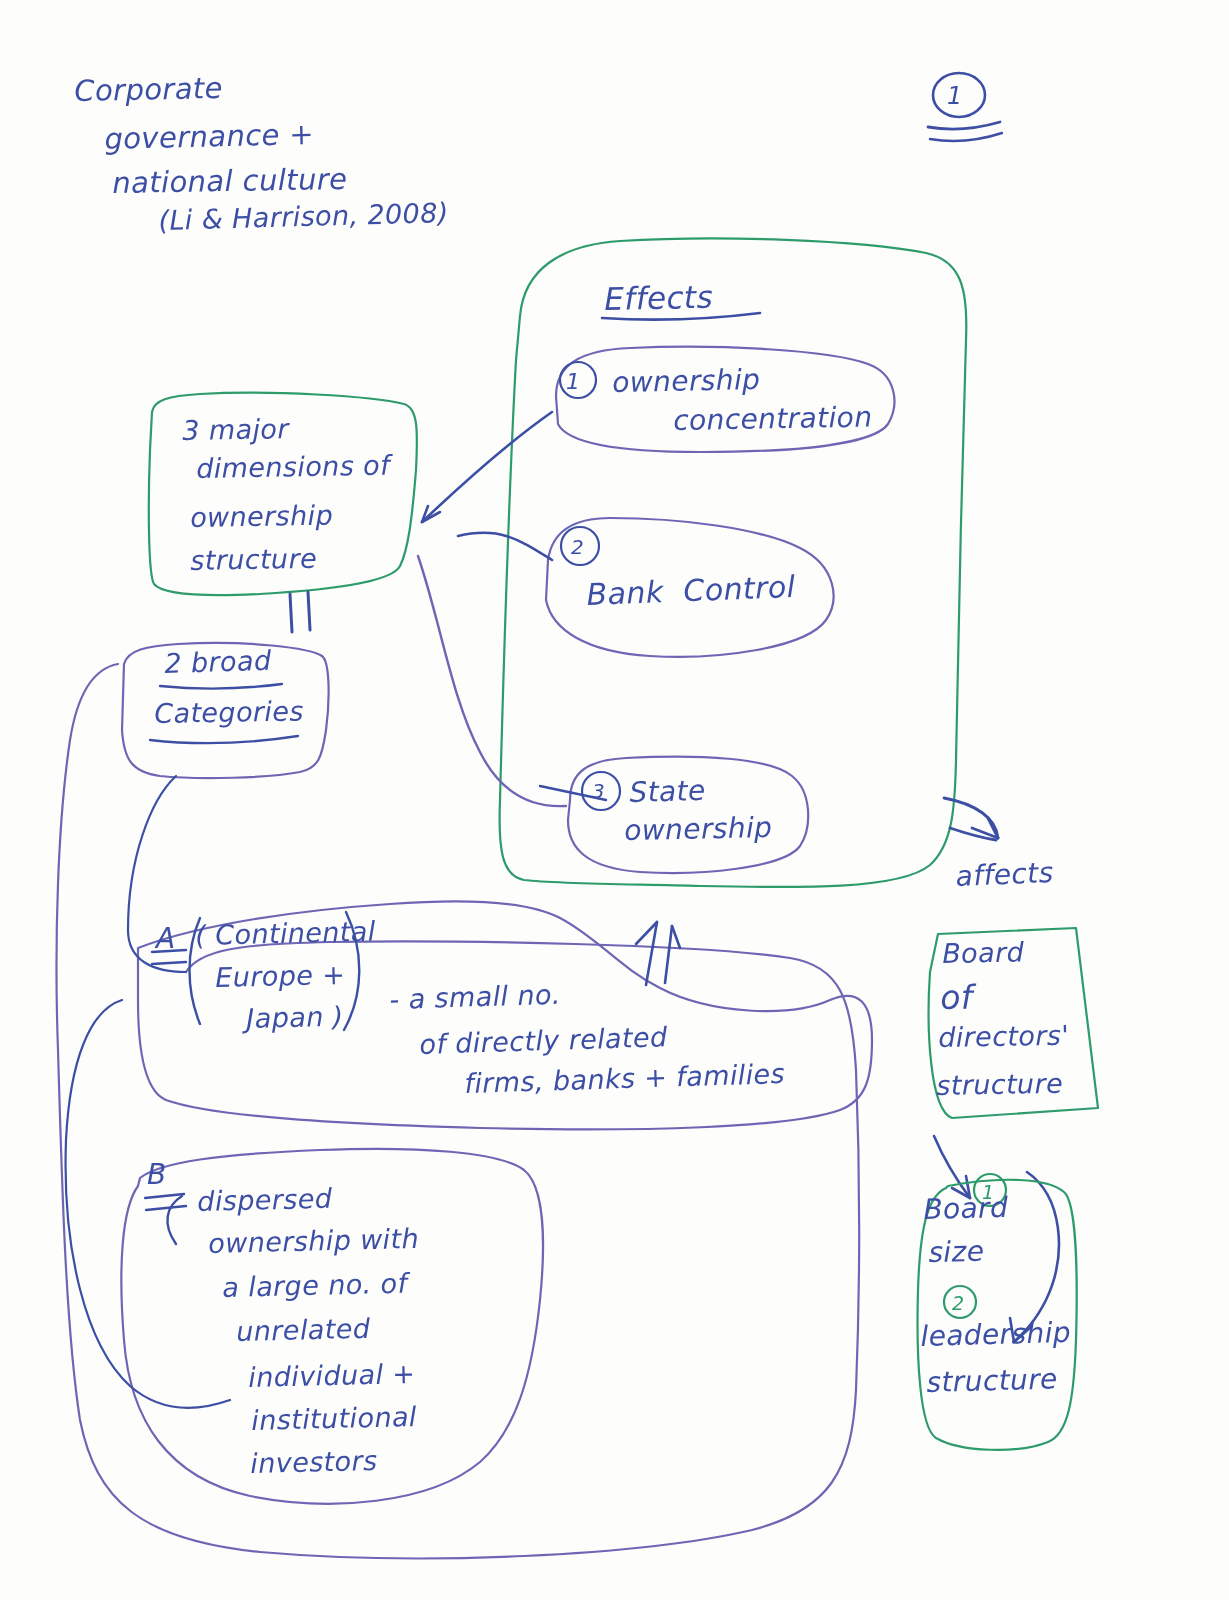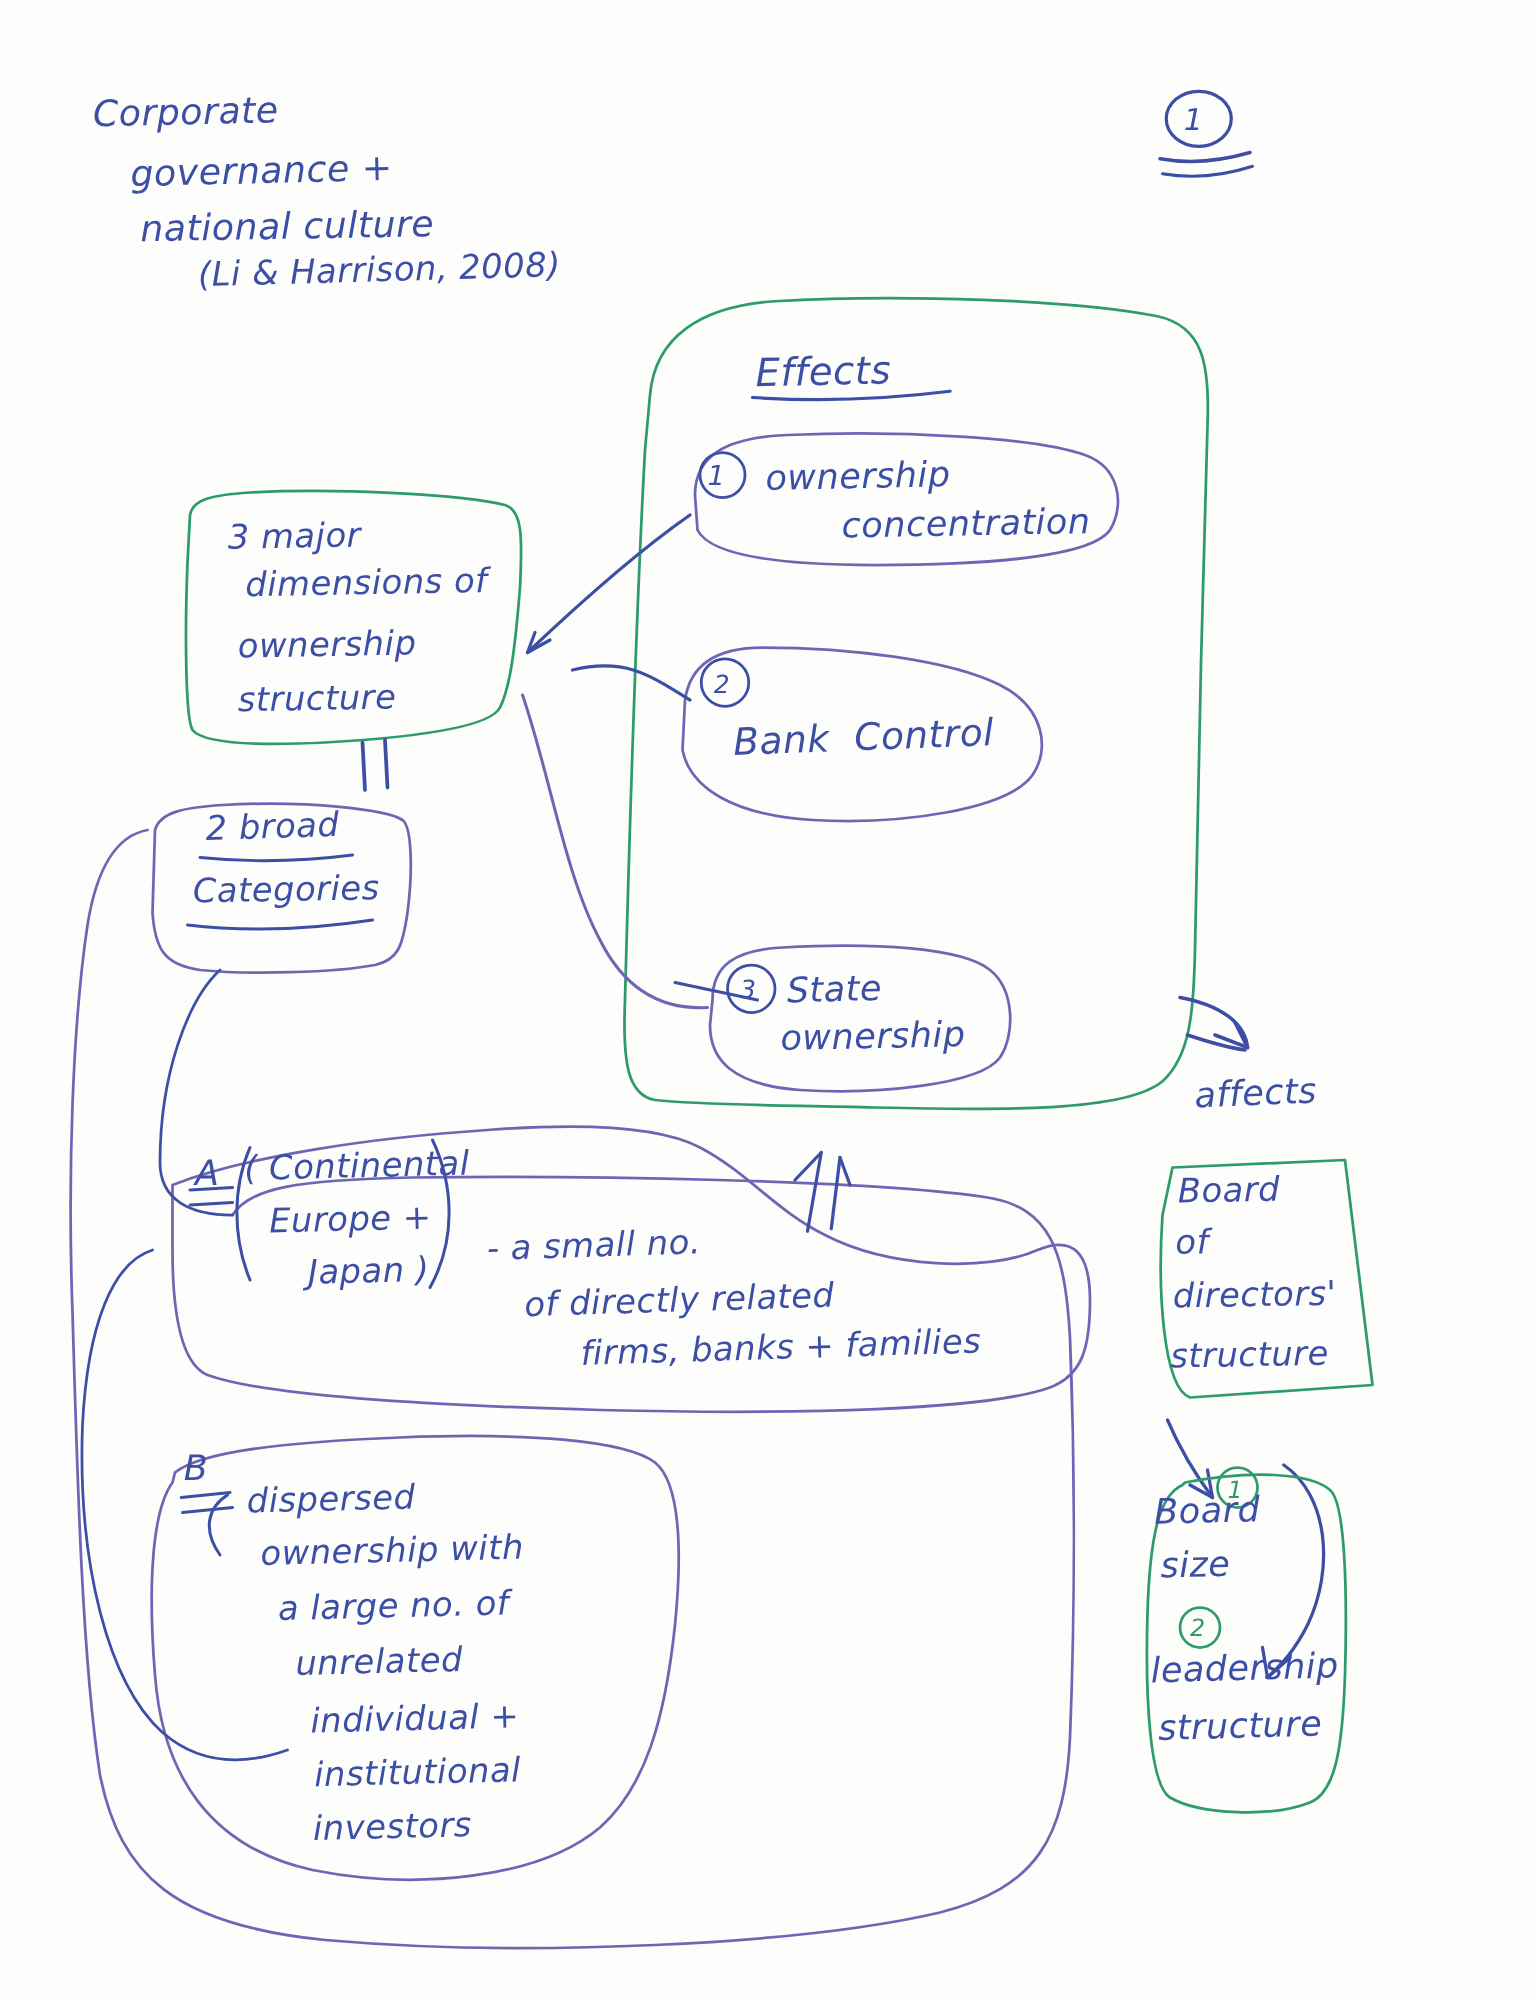--- a/index.html
+++ b/index.html
@@ -72,21 +72,21 @@
   #bL2{left:208px; top:1228px; font-size:27px; transform:rotate(-1.4deg);}
   #bL3{left:222px; top:1272px; font-size:27px; transform:rotate(-1.4deg);}
   #bL4{left:236px; top:1316px; font-size:27px; transform:rotate(-1.4deg);}
   #bL5{left:248px; top:1362px; font-size:27px; transform:rotate(-1.4deg);}
   #bL6{left:251px; top:1405px; font-size:27px; transform:rotate(-1.4deg);}
   #bL7{left:250px; top:1448px; font-size:27px; transform:rotate(-1.4deg);}
 
   
   #affects{left:955px; top:860px; font-size:28px; transform:rotate(-2.4deg);}
   #bod1{left:942px; top:938px; font-size:27px; transform:rotate(-1.0deg);}
-  #bod2{left:940px; top:979px; font-size:27px; transform:rotate(-1.0deg);}
+  #bod2{left:940px; top:979px; font-size:33px; transform:rotate(-1.0deg);}
   #bod3{left:938px; top:1022px; font-size:27px; transform:rotate(-1.0deg);}
   #bod4{left:936px; top:1070px; font-size:27px; transform:rotate(-1.0deg);}
 
   #bs_n{left:982px; top:1181px; font-size:19px;}
   #bs1{left:923px; top:1193px; font-size:28px; transform:rotate(-1.4deg);}
   #bs2{left:928px; top:1236px; font-size:28px; transform:rotate(-1.4deg);}
   #ls_n{left:952px; top:1292px; font-size:19px;}
   #ls1{left:920px; top:1320px; font-size:28px; transform:rotate(-1.6deg);}
   #ls2{left:926px; top:1366px; font-size:28px; transform:rotate(-1.6deg);}
 </style>

